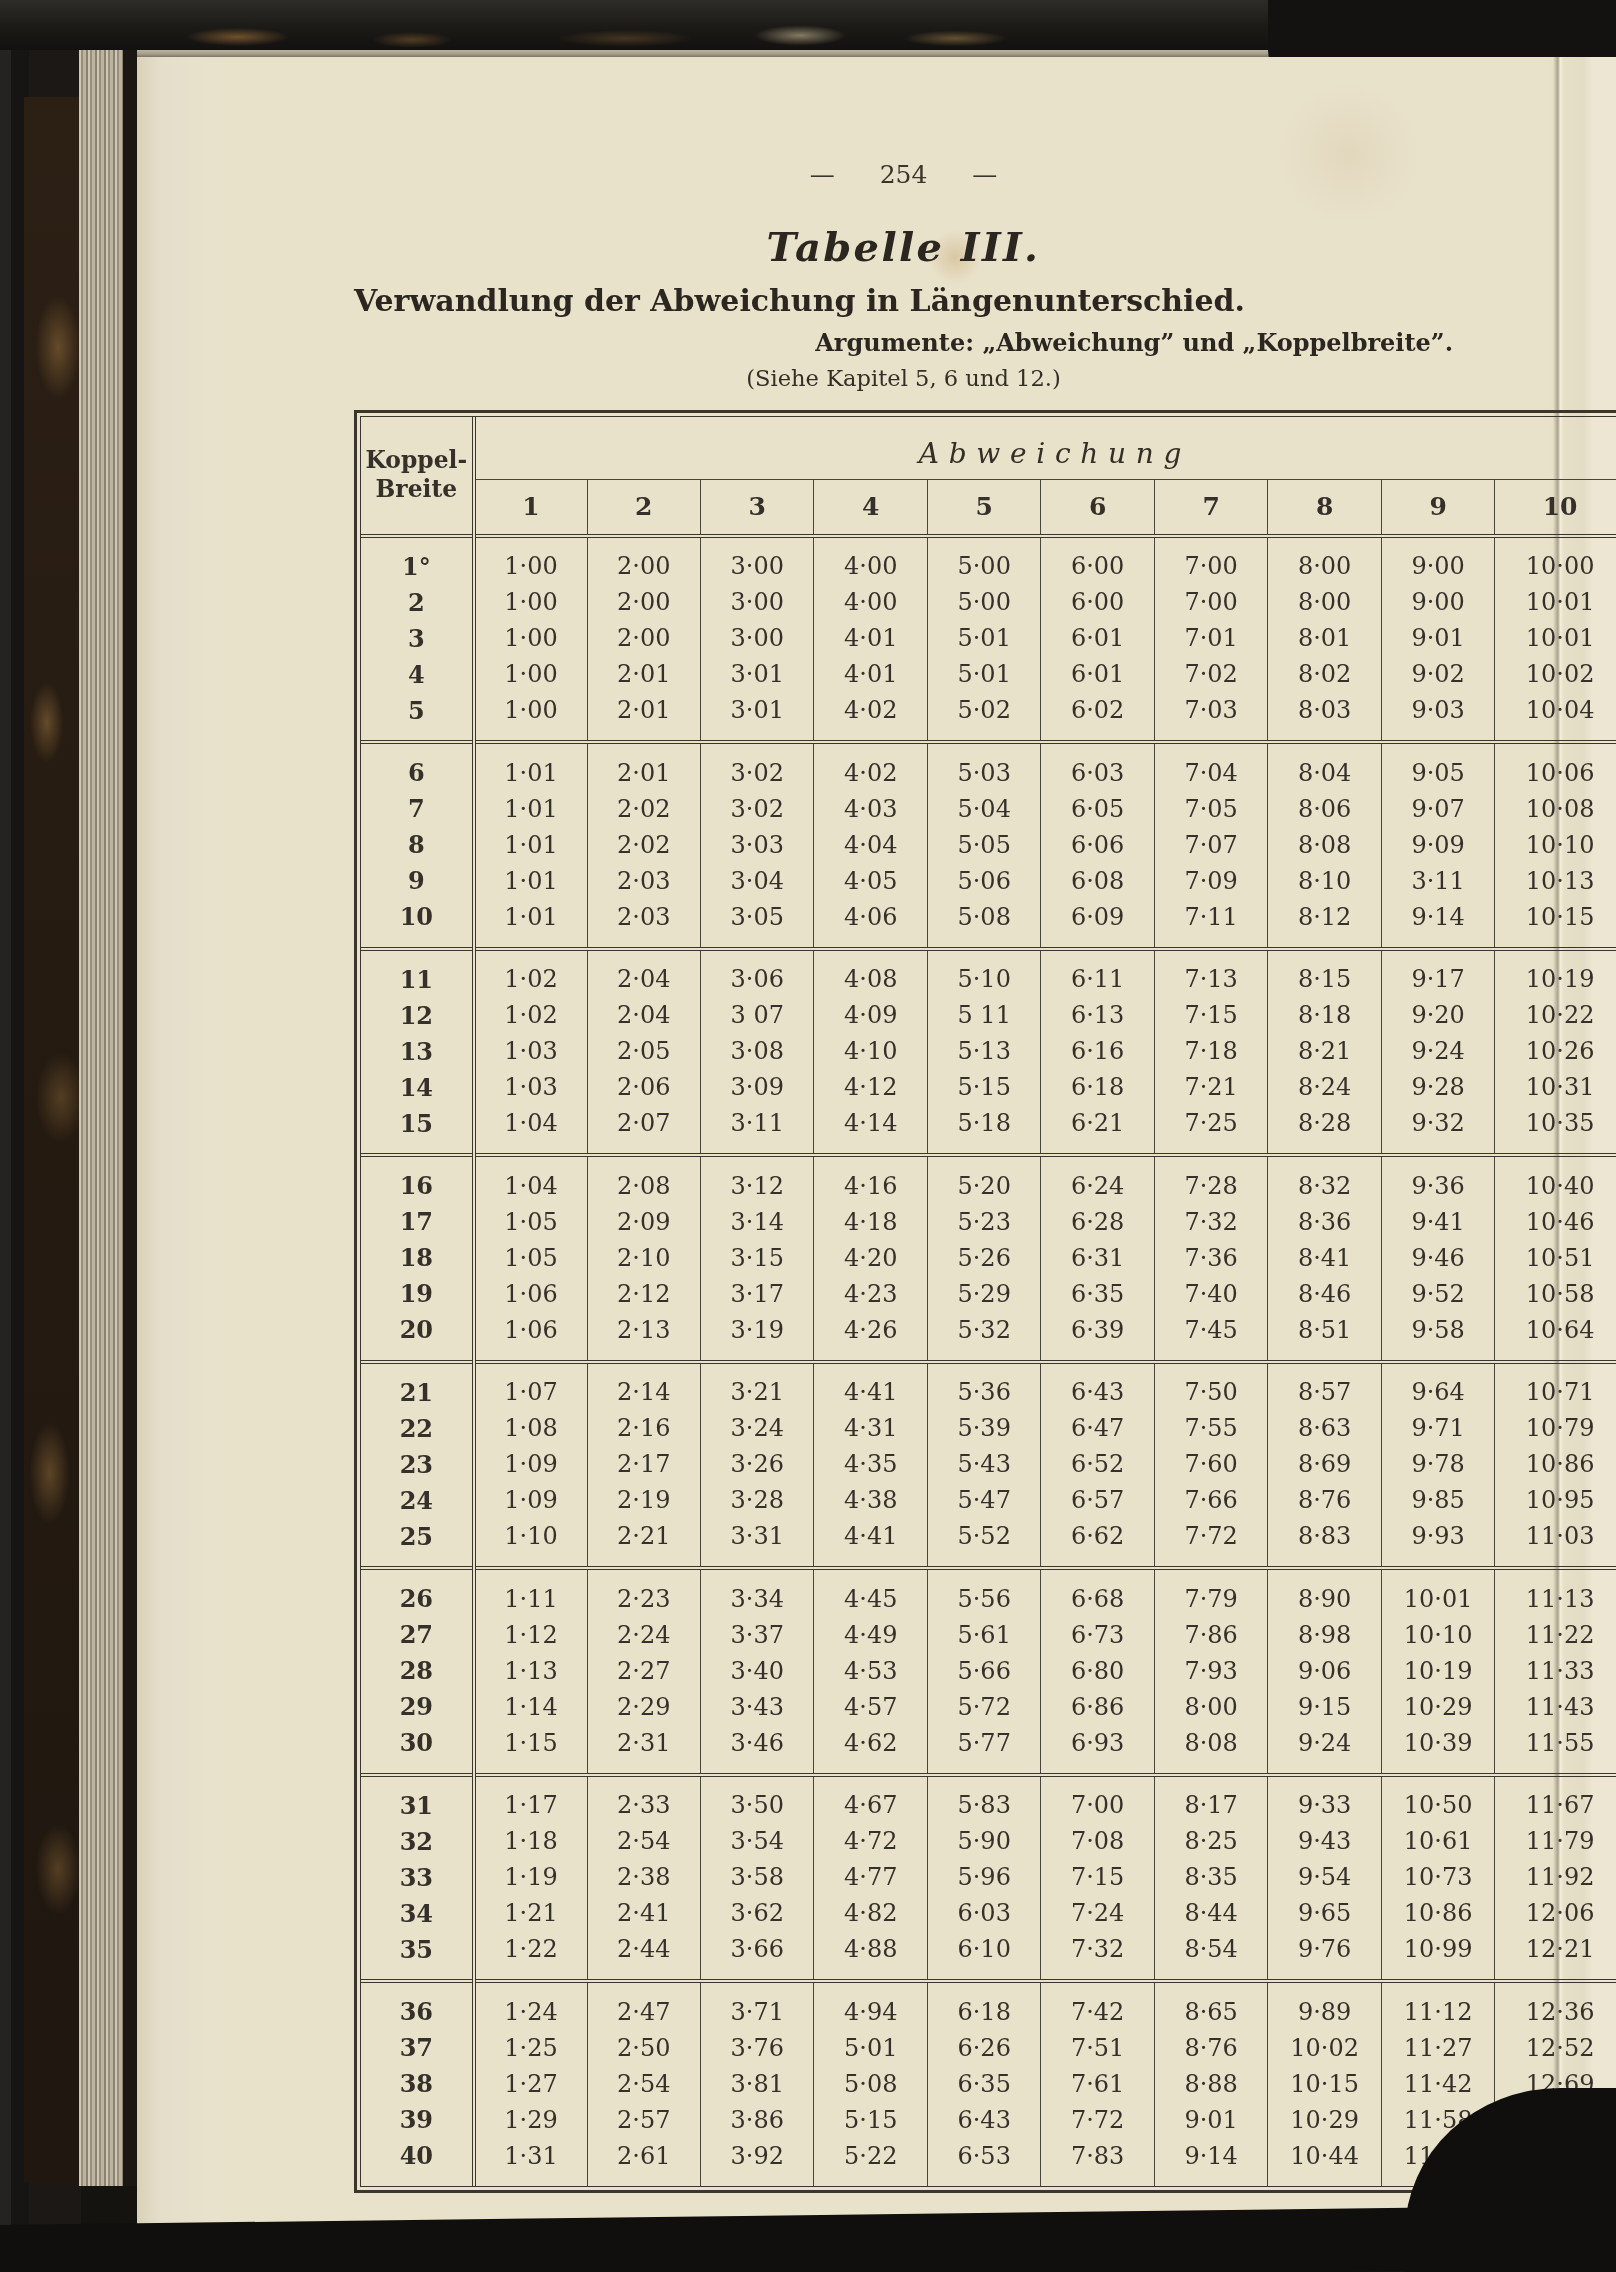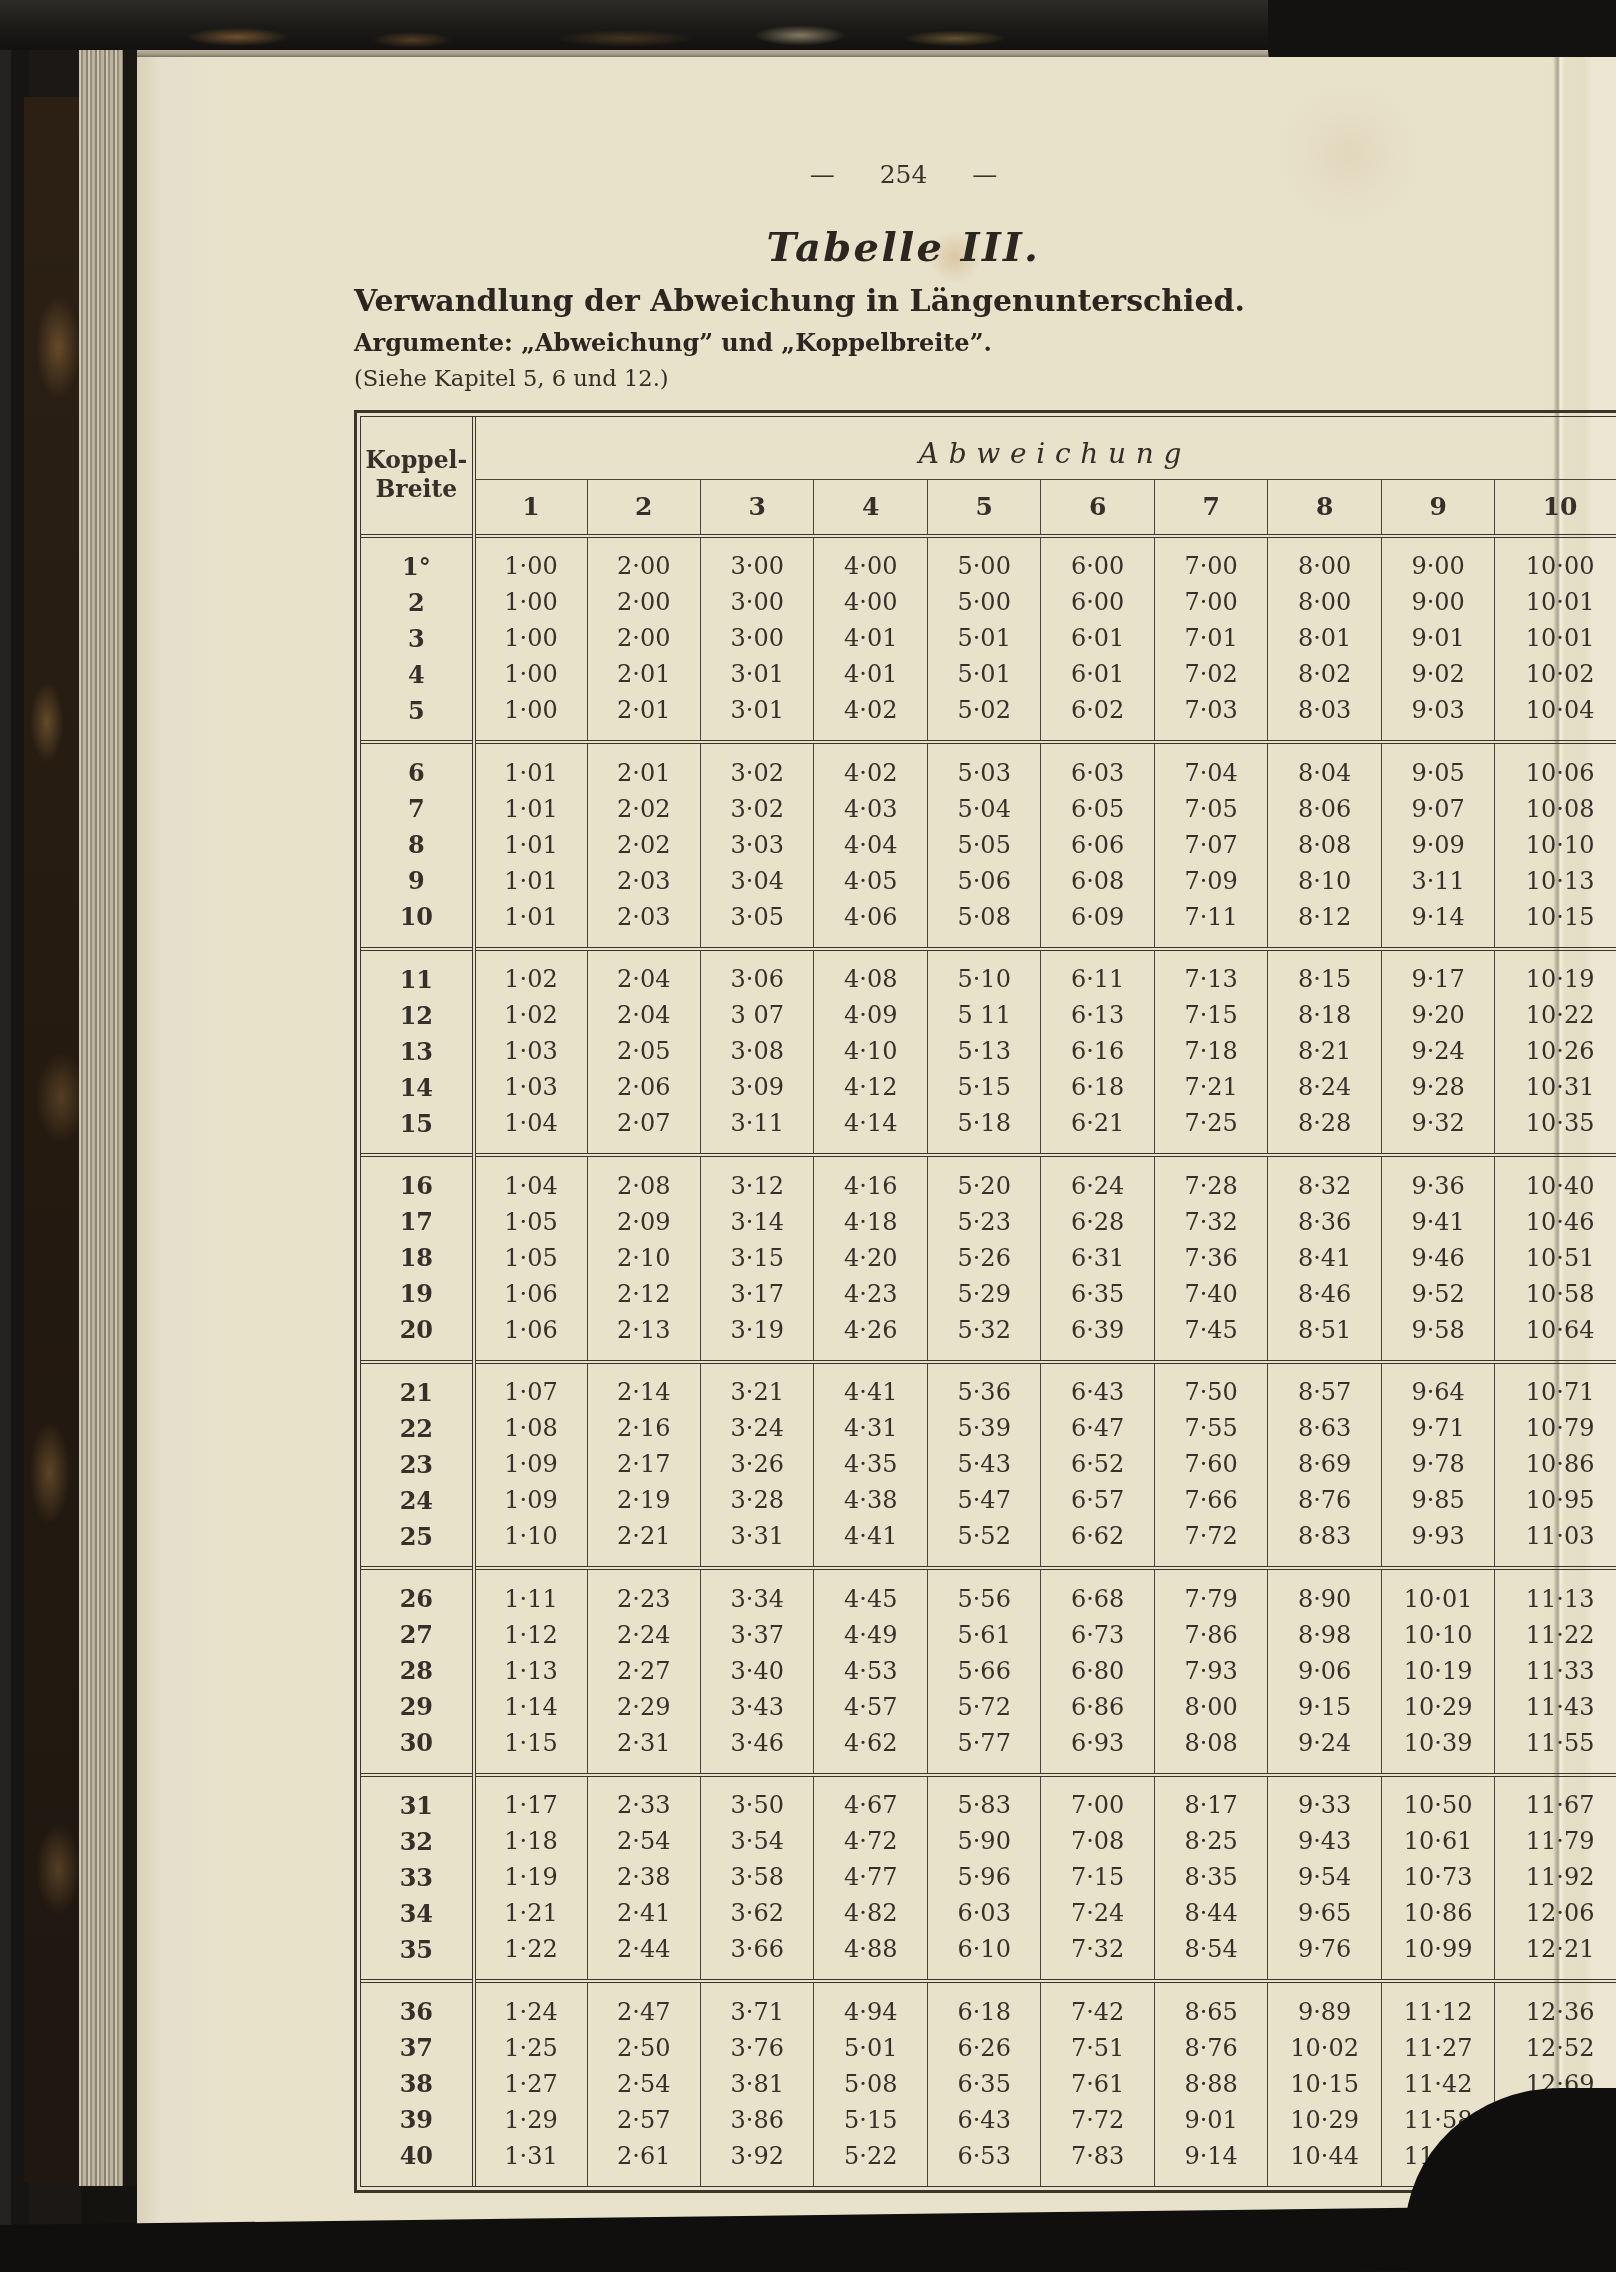--- a/index.html
+++ b/index.html
@@ -46,22 +46,22 @@
       radial-gradient(circle 97px at 1212px 97px, rgba(170,140,90,.12), transparent 75%),
       linear-gradient(90deg,#d9d1b8 0px,#e5decb 24px,#e9e2cb 89px,#e9e2cb 1406px,#e4ddc6 1447px,#ece6d2 1455px,#ece6d2 1479px);}
   .crease{position:absolute;left:1416px;top:0;width:11.3px;height:2176px;
     background:linear-gradient(90deg,transparent,rgba(95,85,62,.45) 45%,rgba(255,252,240,.5) 65%,transparent);}
 
   .print{position:absolute;left:217px;top:0;width:1099px;color:#2e2922;}
   .pageno{margin-top:103px;display:flex;justify-content:center;align-items:center;gap:45px;
     font-size:25px;color:#3a352c;}
   .title{margin-top:34px;text-align:center;font-size:40px;font-weight:700;letter-spacing:2.4px;color:#2b2620;font-style:italic;}
   .subtitle{margin-top:13px;text-align:left;font-size:30px;font-weight:700;color:#2b2620;}
-  .args{margin-top:9.7px;text-align:left;font-size:24px;font-weight:700;color:#2b2620;}
-  .see{margin-top:8px;text-align:left;font-size:22.6px;color:#332e26;}
+  .args{margin-top:9.7px;text-align:right;font-size:24px;font-weight:700;color:#2b2620;}
+  .see{margin-top:8px;text-align:center;font-size:22.6px;color:#332e26;}
 
   
   .tbl-frame{margin-top:19.4px;border:3.2px solid #3b362b;padding:3.2px;box-sizing:border-box;width:1278px;}
   .tbl-inner{border:1.6px solid #3b362b;}
   table{width:100%;border-collapse:collapse;table-layout:fixed;color:#35302a;}
   col.c-koppel{width:97px;}
   col.c-data{width:98px;}
   col.c-last{width:112px;}
   th,td{text-align:center;font-size:24px;padding:0;}
   thead{border-bottom:4.8px double #3b362b;}

